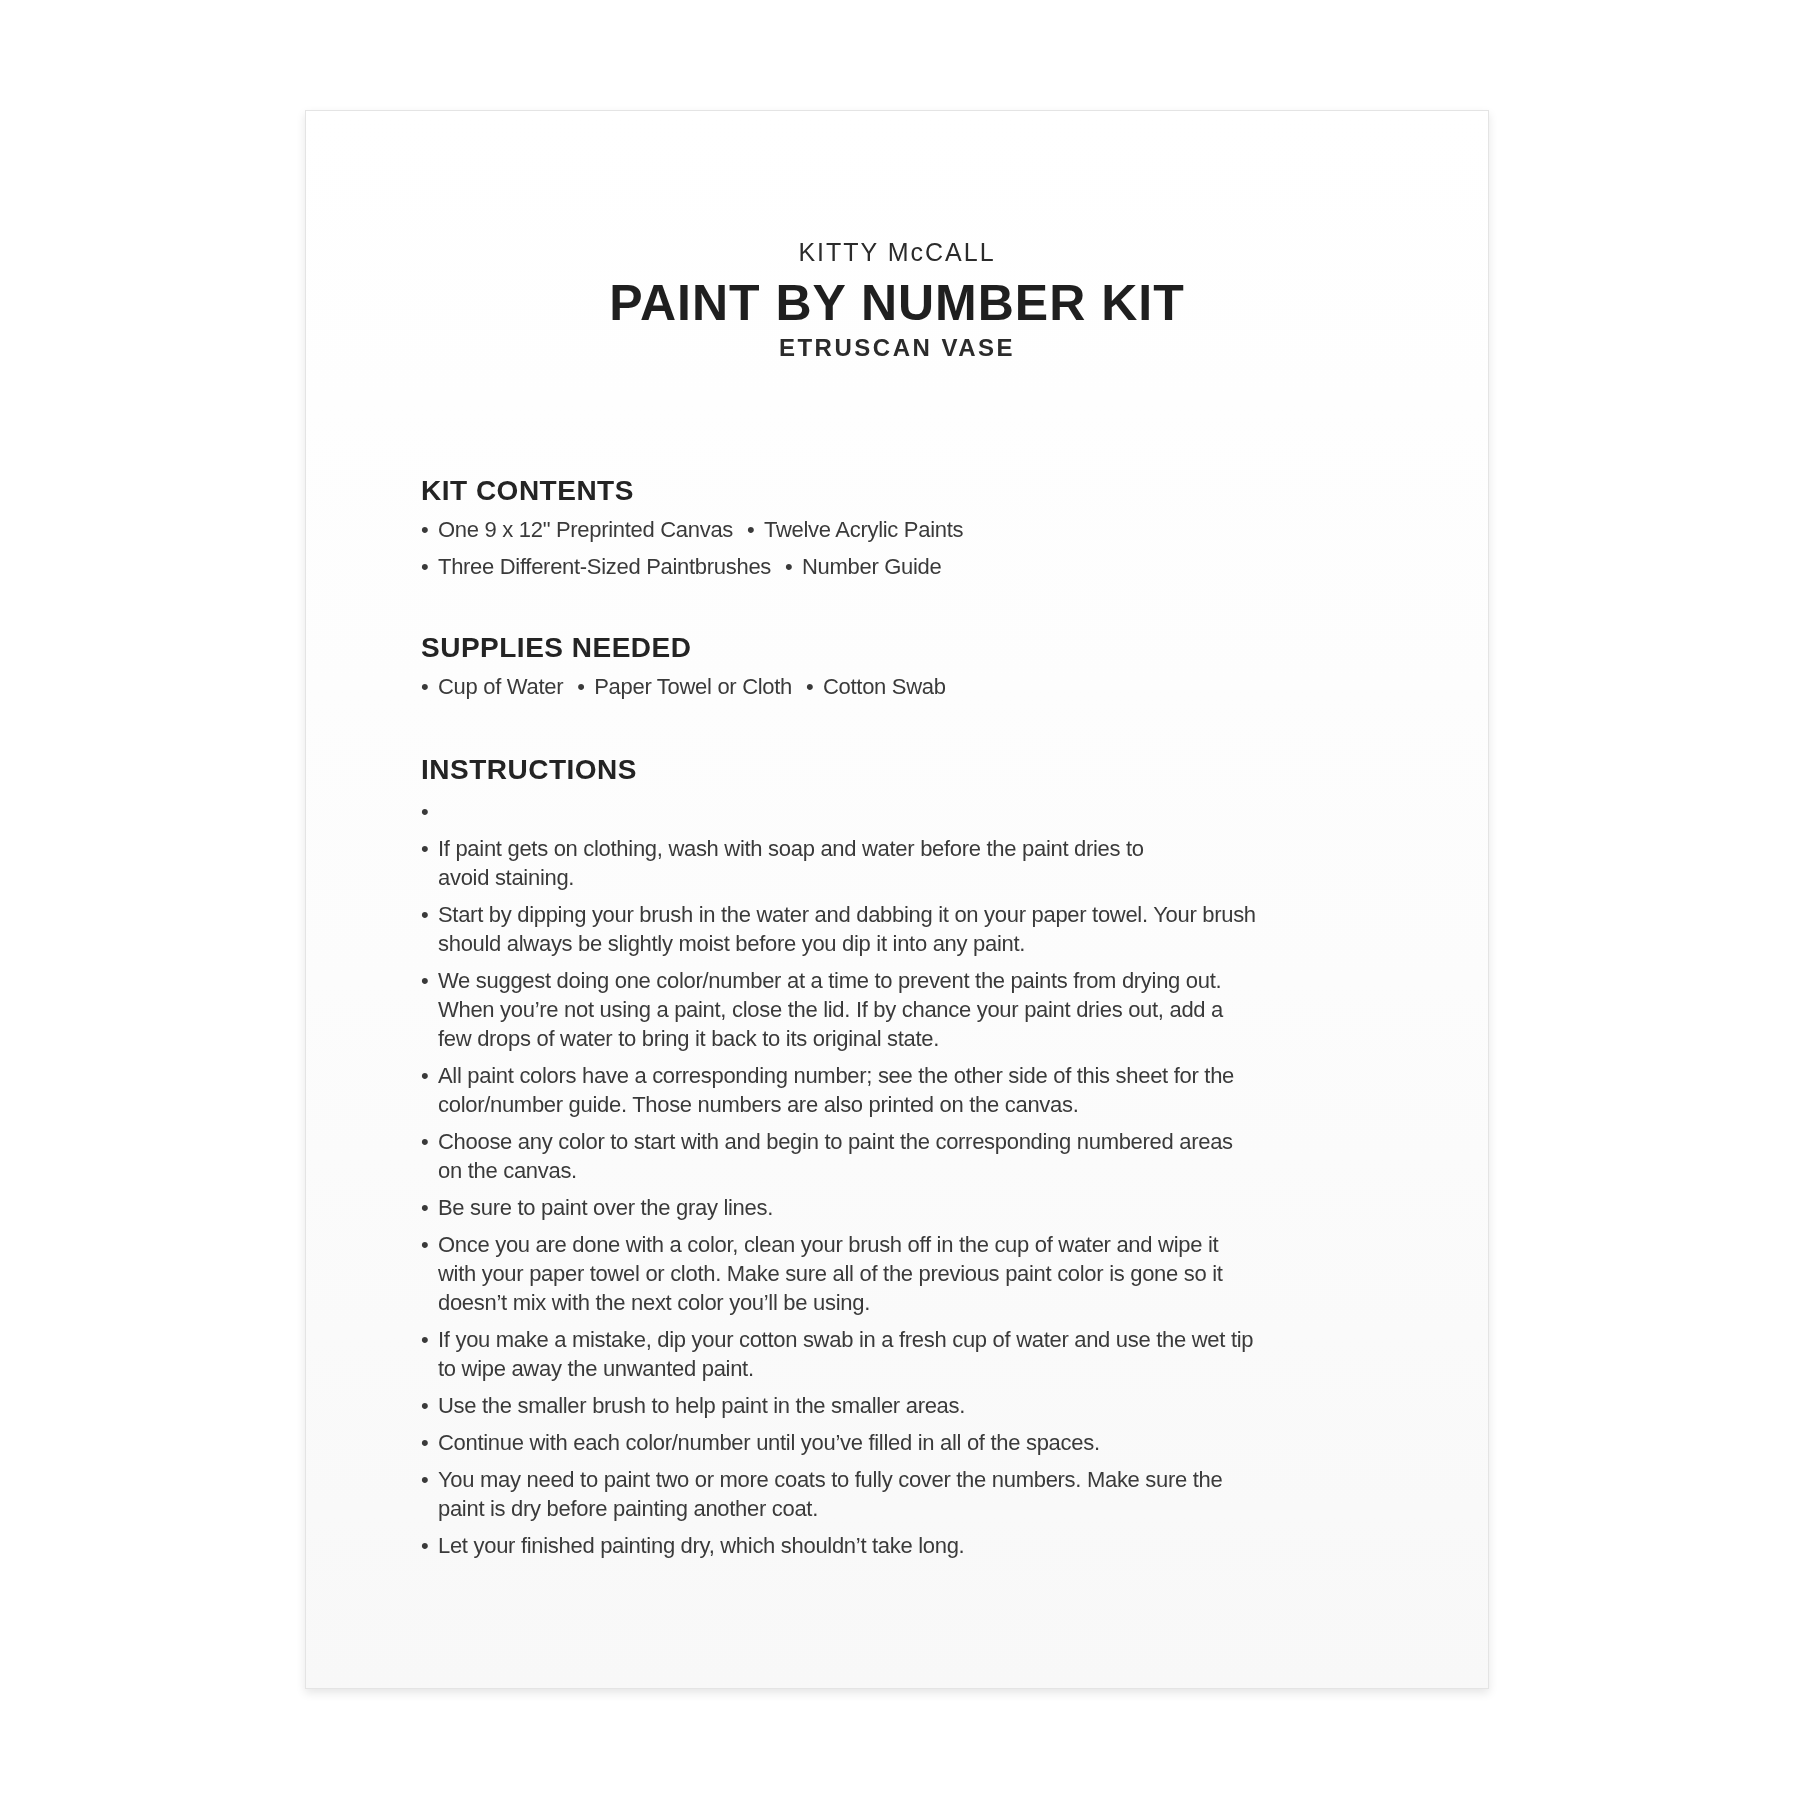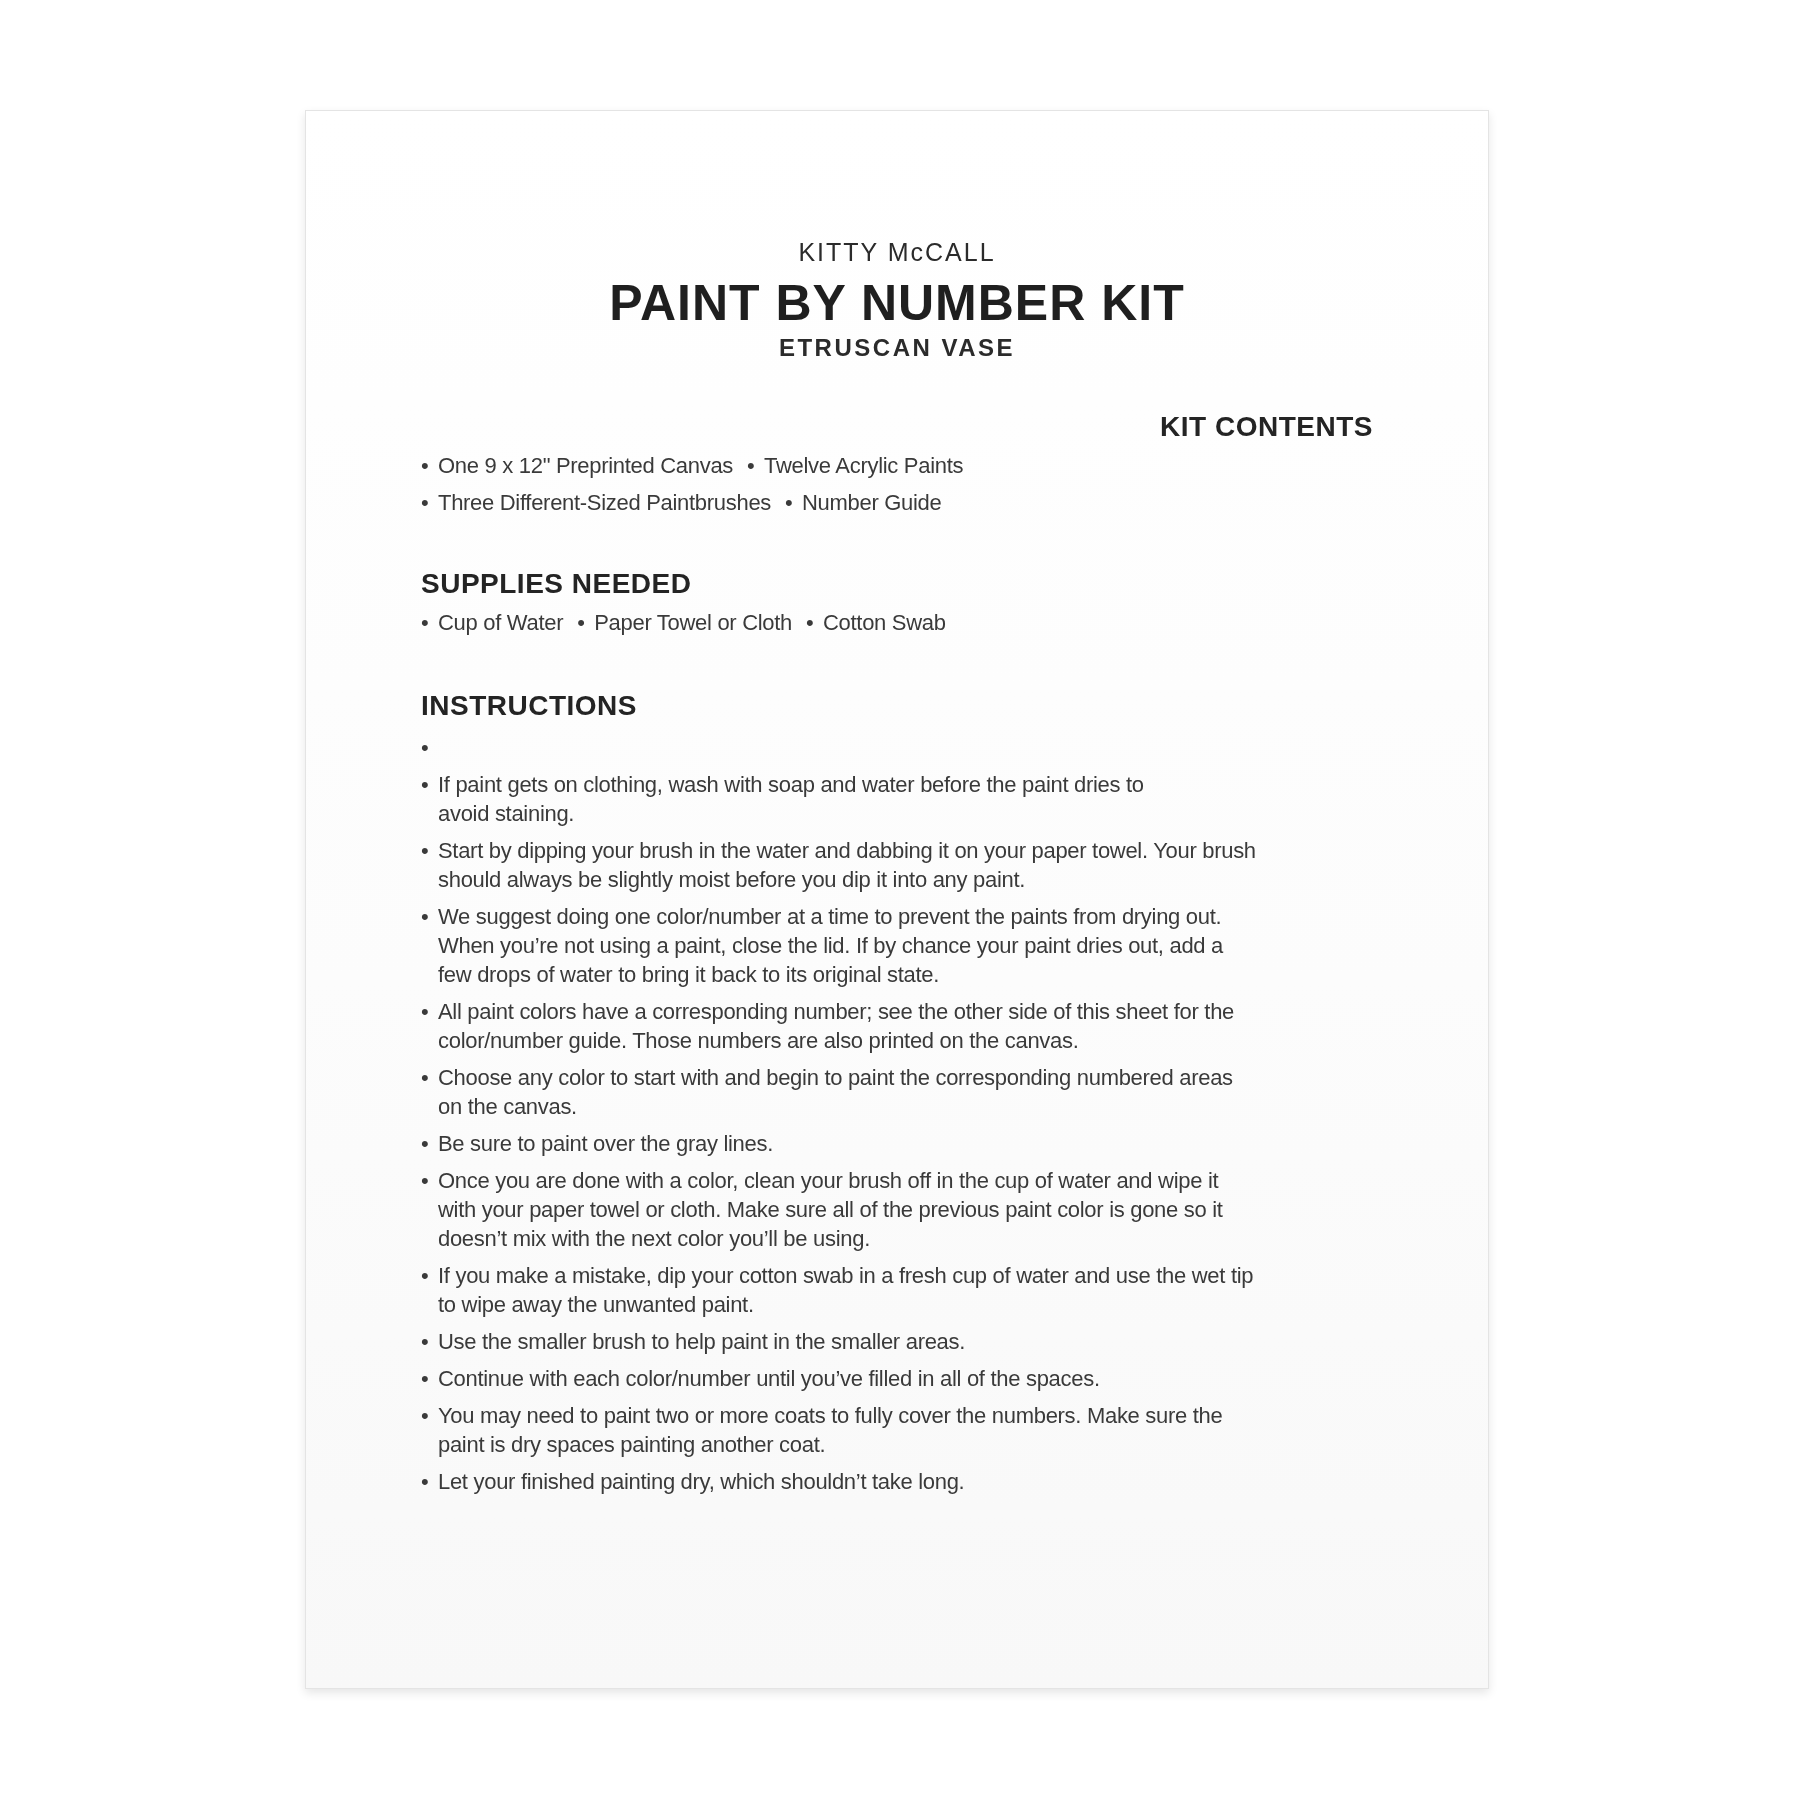--- a/index.html
+++ b/index.html
@@ -55,21 +55,21 @@
     margin-top: 2px;
   }
   h2 {
     font-size: 28px;
     line-height: 34px;
     font-weight: 600;
     letter-spacing: 0.5px;
     color: #242424;
     margin: 0;
   }
-  .section-kit h2 { margin-top: 48px; text-align: right; }
+  .section-kit h2 { margin-top: 112px; }
   .section-supplies h2 { margin-top: 50px; }
   .section-instructions h2 { margin-top: 52px; }
   .lines { margin-top: 7px; }
   .line {
     display: flex;
     flex-wrap: nowrap;
     gap: 14px;
     line-height: 29px;
     margin-bottom: 8px;
   }
@@ -220,21 +220,21 @@
           </div>
 
   <div class="ins">
             <span class="bullet">•</span>
             <span class="txt pre">Continue with each color/number until you’ve filled in all of the spaces.</span>
           </div>
 
   <div class="ins">
             <span class="bullet">•</span>
             <span class="txt pre">You may need to paint two or more coats to fully cover the numbers. Make sure the
-paint is dry spaces painting another coat.</span>
+paint is dry before painting another coat.</span>
           </div>
 
   <div class="ins">
             <span class="bullet">•</span>
             <span class="txt pre">Let your finished painting dry, which shouldn’t take long.</span>
           </div>
 </div>
     </div>
 
   </div>

